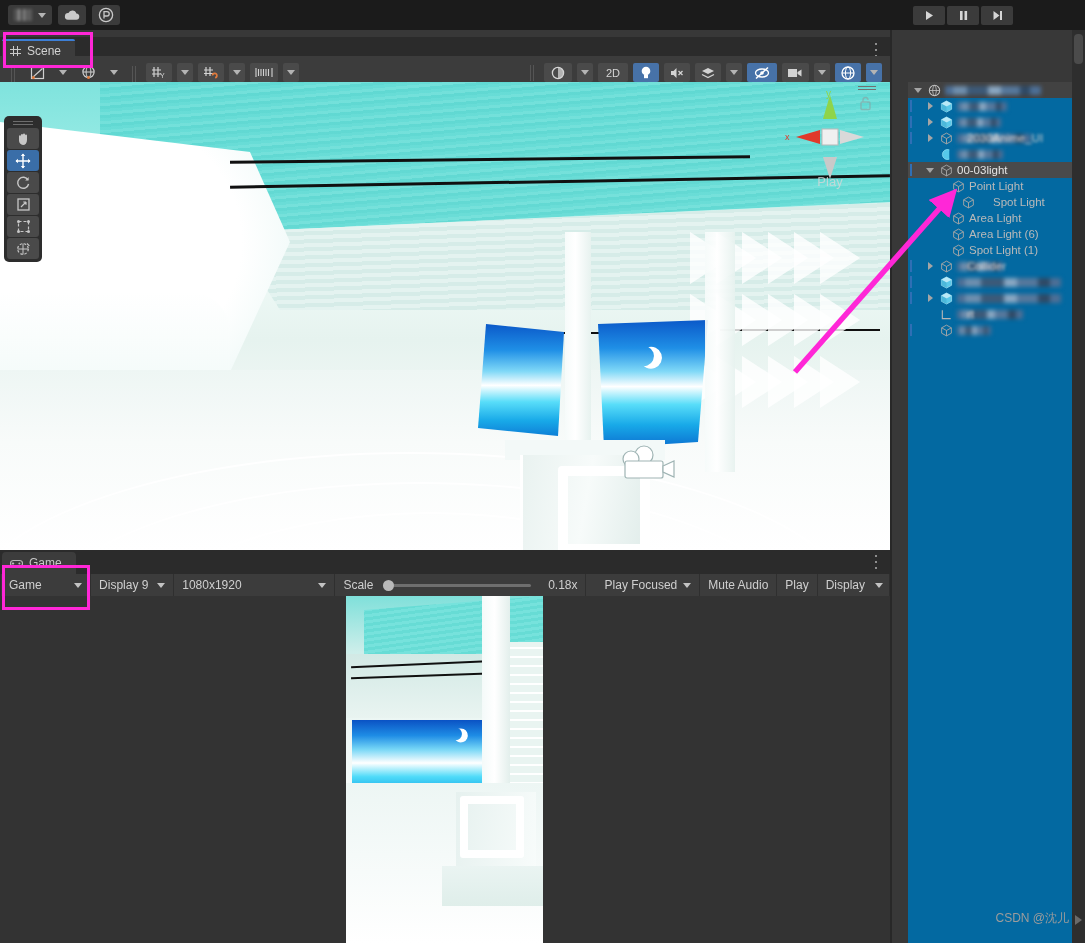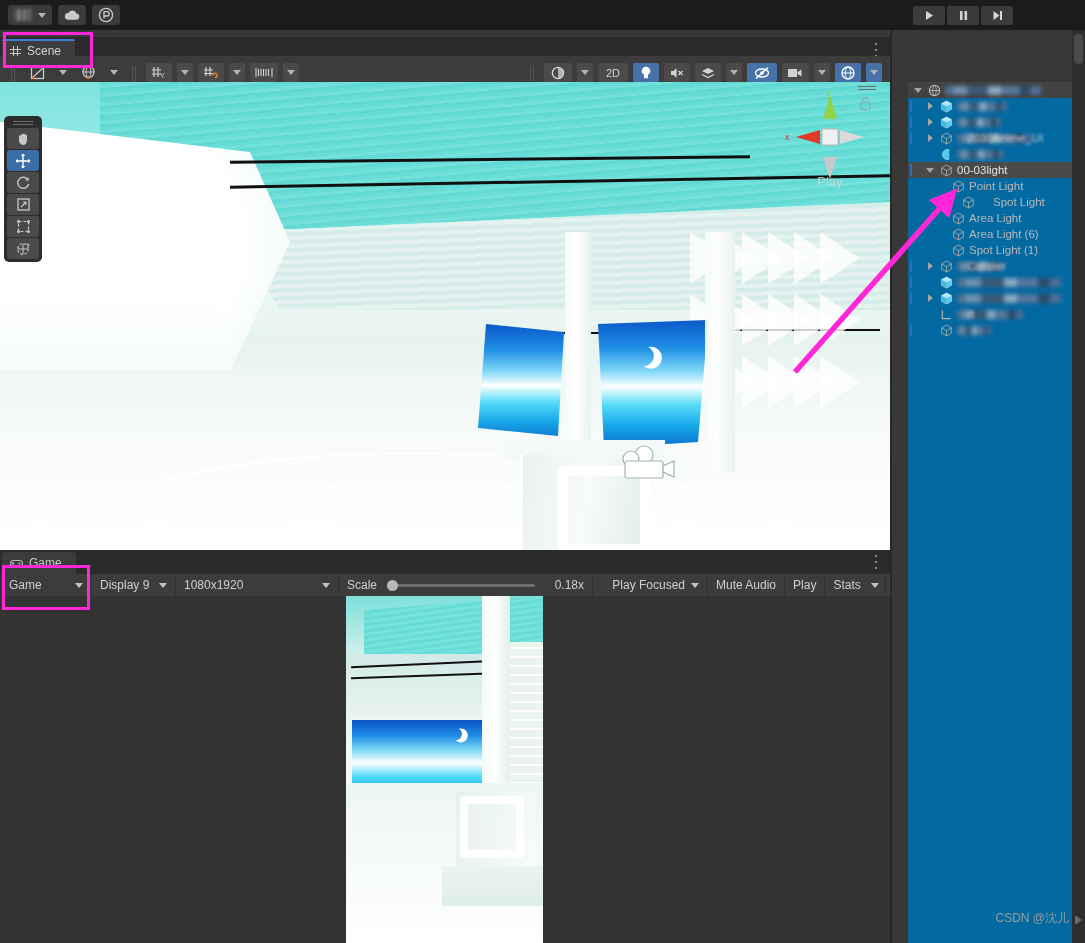--- a/index.html
+++ b/index.html
@@ -609,21 +609,21 @@
             <span class="knob"></span>
           </span>
         <span style="margin-left:auto">0.18x</span>
       </div>
       <div class="gt-item" style="width:115px;justify-content:flex-end">
         <span>Play Focused</span>
         <span class="gt-caret"></span>
       </div>
       <div class="gt-item">Mute Audio</div>
       <div class="gt-item">Play</div>
-      <div class="gt-item" style="border-right:none;padding-right:4px">Stats</div>
+      <div class="gt-item" style="border-right:none;padding-right:4px">Display</div>
       <div class="gt-item" style="padding:0 6px">
           <span class="gt-caret"></span>
         </div>
     </div>
 
     <div class="game-view">
       <div class="game-render">
         <div style="position:absolute;left:0;top:0;width:197px;height:90px;background:repeating-linear-gradient(172deg,#67dcd5 0 3px,#76e2dc 3px 6px);clip-path:polygon(18px 14px,197px 0,197px 60px,18px 78px);"></div>
         <div style="position:absolute;left:0;top:58px;width:197px;height:64px;background:linear-gradient(180deg,#d2e9e5,#e9f4f1);"></div>
         <div style="position:absolute;left:5px;top:78px;width:190px;height:2px;background:#101010;transform:rotate(-2deg);"></div>

